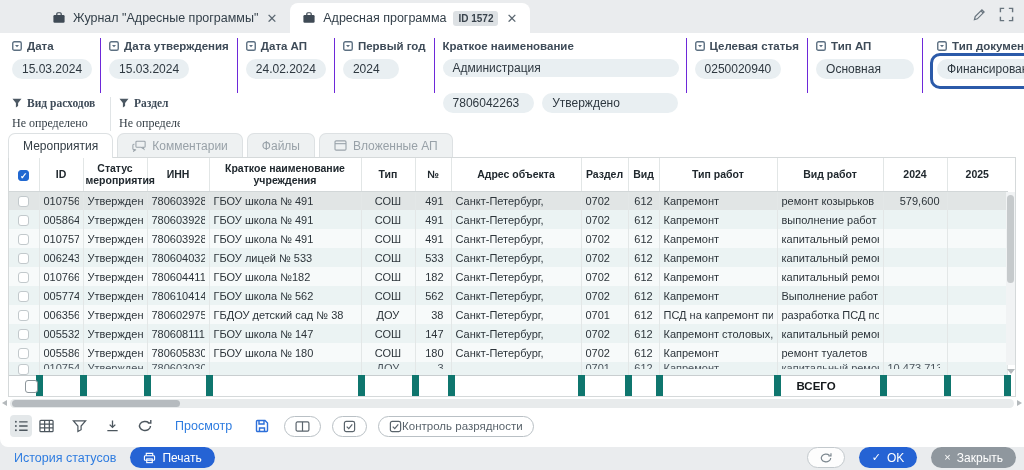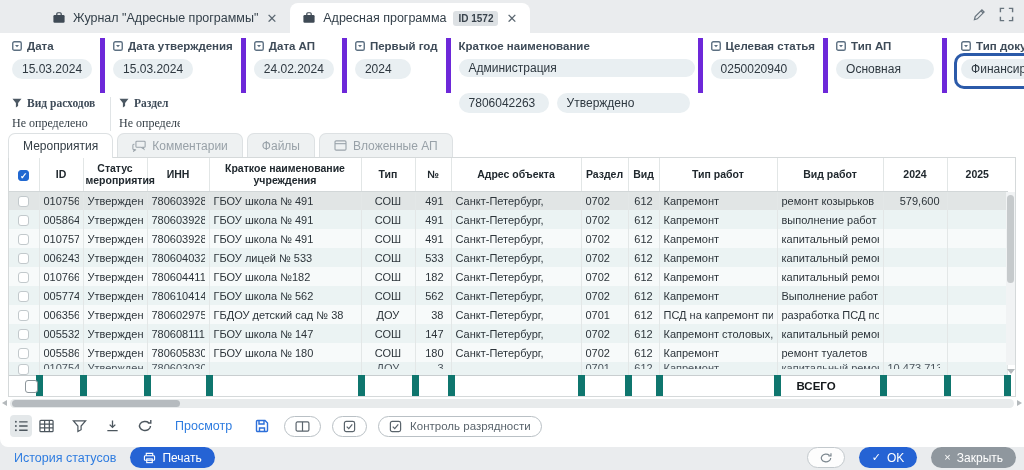--- a/index.html
+++ b/index.html
@@ -13,21 +13,21 @@
   .wtab-close { color:#5c6872; font-size:13px; line-height:1; padding:0 1px; }
   .wtab-badge { background:#dde1e4; color:#39434c; font-size:10px; font-weight:bold; padding:2px 5px; border-radius:3px; }
   .titlebar-icons { position:absolute; top:7px; right:10px; display:flex; gap:12px; align-items:center; color:#68747e; }
 
   
   .panel { position:absolute; top:33px; left:0; right:0; height:414px; background:#fff; border-radius:0 0 0 8px; }
 
   
   .fields-row { display:flex; padding:5px 2px 0 4px; height:60px; }
   .fgroup { padding:2px 8px 0 8px; }
-  .fgroup + .fgroup { border-left:5px solid #6d28d9; }
+  .fgroup + .fgroup { border-left:1px solid #6d28d9; }
   .flabel { display:flex; align-items:center; gap:5px; font-size:11.5px; font-weight:bold; color:#3e4b58; white-space:nowrap; margin-bottom:7px; }
   .finput { background:#e9eff2; border-radius:10px; padding:3px 10px; font-size:12px; color:#2e3840; white-space:nowrap; display:inline-block; overflow:hidden; }
   .g-shortname { width:252px; }
   .g-shortname .finput.wide { display:block; width:236px; margin-bottom:16px; padding:2px 10px; }
   .g-shortname .inline { display:flex; gap:8px; }
   .hl-wrap { position:relative; display:inline-block; }
   .hl-wrap::after { content:""; position:absolute; top:-6px; left:-7px; right:-8px; bottom:-6px; border:3px solid #2b5aa9; border-radius:10px; pointer-events:none; }
 
   
   .filters-row { display:flex; padding:4px 2px 0 4px; height:38px;font-family:Liberation Serif, serif; }
@@ -71,21 +71,21 @@
   .hscroll { height:9px; margin:2px 10px 0 10px; background:#e8ebec; border-radius:5px; position:relative; }
   .hthumb { position:absolute; left:2px; top:1px; width:168px; height:7px; background:#b6bbbf; border-radius:4px; }
   .harrow-l { position:absolute; left:-8px; top:1px; width:0; height:0; border-top:3.5px solid transparent; border-bottom:3.5px solid transparent; border-right:5px solid #b4b9bc; }
   .harrow-r { position:absolute; right:-8px; top:1px; width:0; height:0; border-top:3.5px solid transparent; border-bottom:3.5px solid transparent; border-left:5px solid #b4b9bc; }
 
   
   .toolbar { display:flex; align-items:center; gap:11px; padding:6px 0 0 10px; height:30px; color:#4c565e; }
   .tbtn { display:flex; align-items:center; justify-content:center; width:22px; height:22px; border-radius:4px; cursor:pointer; }
   .tbtn.selected { background:#e4e8ea; }
   .tlink { color:#2e7ce0; font-size:12.5px; margin:4px 8px; cursor:pointer; }
-  .pill { display:flex; align-items:center; gap:8px; height:21px; border:1px solid #b9c0c5; border-radius:12px; padding:0 10px; font-size:11.5px; color:#5a646c; cursor:pointer; white-space:nowrap; }
+  .pill { display:flex; align-items:center; gap:0; height:21px; border:1px solid #b9c0c5; border-radius:12px; padding:0 10px; font-size:11.5px; color:#5a646c; cursor:pointer; white-space:nowrap; }
 
   
   .footer { position:absolute; left:0; right:0; bottom:0; height:23px; display:flex; align-items:center; padding:0 8px 2px 14px; gap:14px; }
   .flink { color:#2e7ce0; font-size:12.5px; cursor:pointer; }
   .btn { display:flex; align-items:center; gap:6px; height:21px; border-radius:12px; padding:0 13px; font-size:12px; cursor:pointer; }
   .btn-blue { background:#2563d4; color:#fff; }
   .btn-gray { background:#8f979e; color:#fff; }
   .btn-ghost { background:#fdfdfd; border:1px solid #c3c9cd; color:#2d6fd9; padding:0 11px; }
   .spacer { flex:1; }
   .glyph { font-size:11px; line-height:1; }

